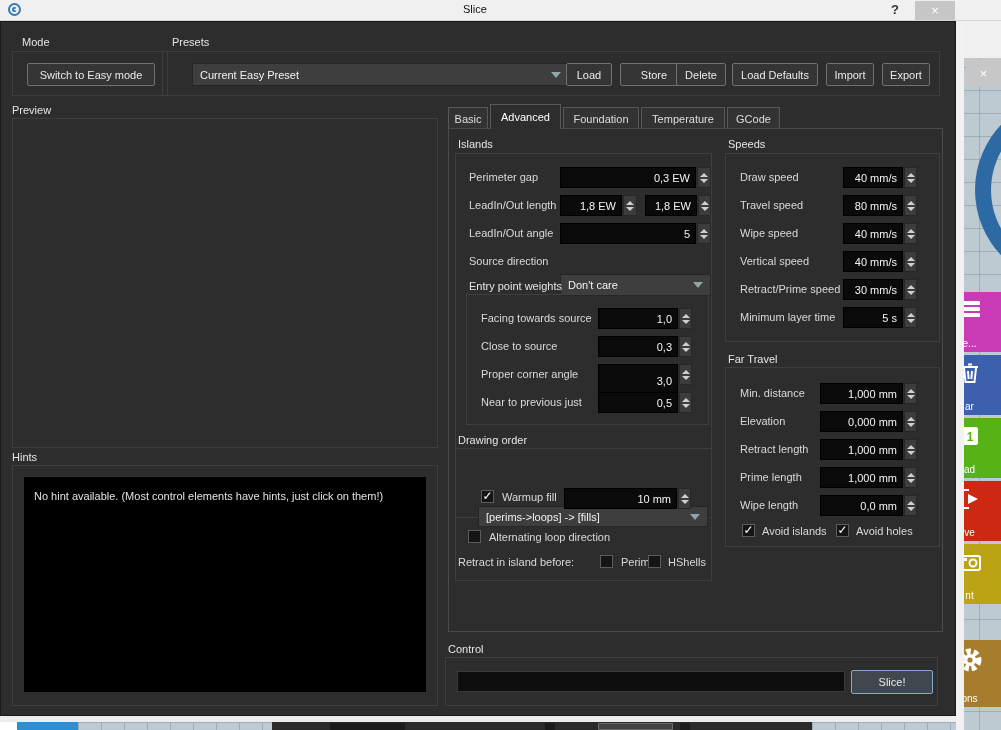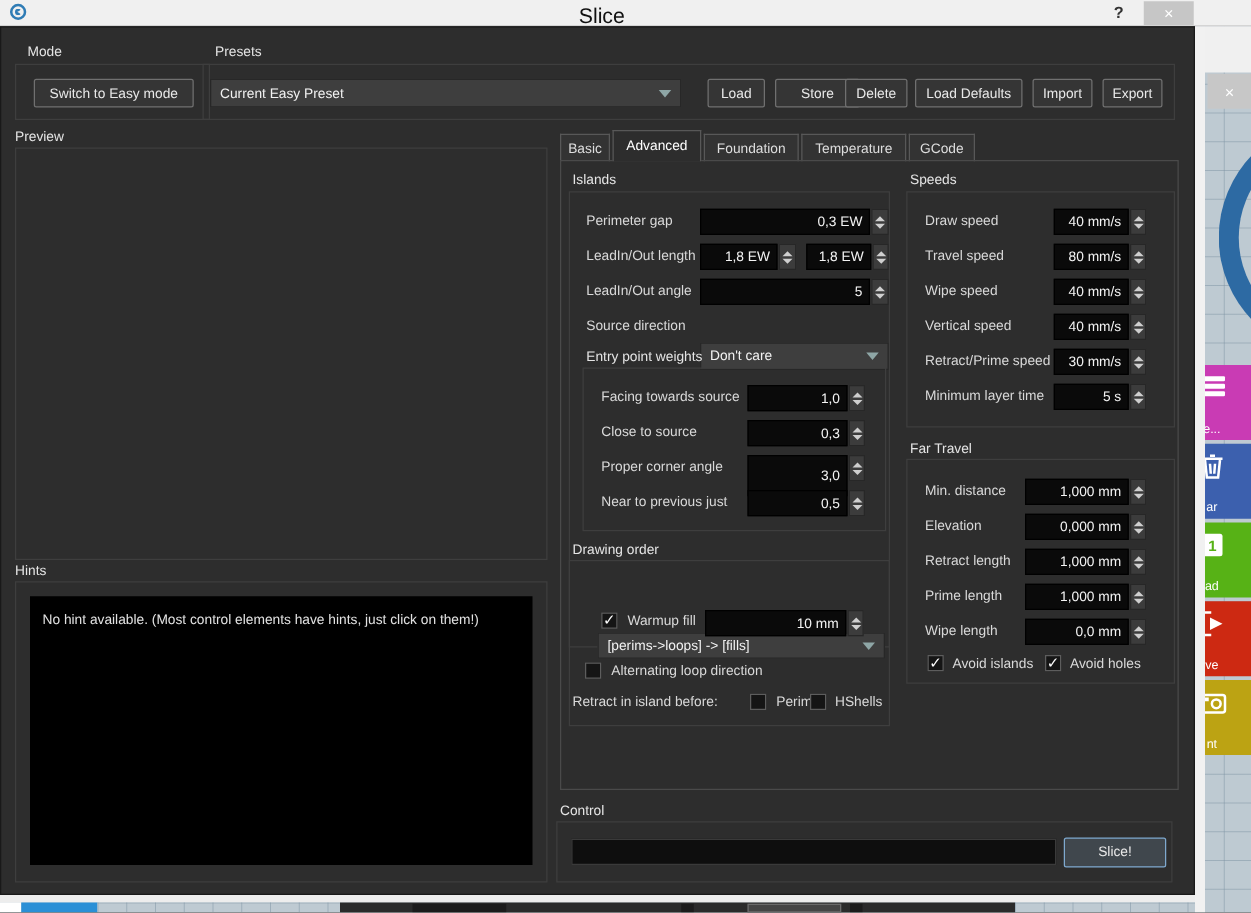--- a/index.html
+++ b/index.html
@@ -96,20 +96,30 @@
   <div class="abs sidebtn" style="left: 938px; top: 544px; width: 63px; height: 60px; background-color: rgb(188, 163, 19);">
     <span>
       <svg width="24" height="22" viewBox="0 0 24 22">
           <rect x="2" y="5" width="20" height="14" rx="2" fill="none" stroke="#fff" stroke-width="2"></rect>
           <circle cx="15" cy="12" r="3.5" fill="none" stroke="#fff" stroke-width="2"></circle>
           <rect x="4" y="7" width="5" height="3" fill="#fff"></rect>
         </svg>
     </span>
     <span>nt</span>
   </div>
+  <div class="abs sidebtn" style="left: 938px; top: 640px; width: 63px; height: 67px; background-color: rgb(166, 125, 44);">
+    <span>
+      <svg width="26" height="26" viewBox="0 0 26 26">
+          <circle cx="13" cy="13" r="8" fill="none" stroke="#fff" stroke-width="7" stroke-dasharray="4.2 2.6"></circle>
+          <circle cx="13" cy="13" r="6" fill="#fff"></circle>
+          <circle cx="13" cy="13" r="2.6" fill="#a67d2c"></circle>
+        </svg>
+    </span>
+    <span>ons</span>
+  </div>
 
   <div class="abs" style="left:956px;top:21px;width:8px;height:709px;background:#f1f1f1"></div>
   <div class="abs" style="left:964px;top:21px;width:37px;height:37px;background:#f0f0f0"></div>
   <div class="abs" style="left:966px;top:59px;width:35px;height:28px;background:#c7c7c7;color:#fff;font-size:13px;display:flex;align-items:center;justify-content:center">
       <span>×</span>
     </div>
 
   <div class="abs" style="left:0;top:716px;width:956px;height:6px;background:#ededed"></div>
   <div class="abs" style="left:0;top:722px;width:17px;height:8px;background:#ffffff"></div>
   <div class="abs" style="left:17px;top:722px;width:61px;height:8px;background:#2a8fd6"></div>
@@ -119,36 +129,36 @@
     <div class="abs" style="left:326px;top:1px;width:75px;height:7px;background:#454545;border:1px solid #6b6b6b"></div>
     <div class="abs" style="left:273px;top:1px;width:10px;height:7px;background:#1c1c1c"></div>
     <div class="abs" style="left:408px;top:1px;width:10px;height:7px;background:#1c1c1c"></div>
   </div>
   <div class="abs grid" style="left:812px;top:722px;width:144px;height:8px"></div>
 
   <div class="abs titlebar" style="left:0;top:0;width:1001px;height:21px">
     <span class="abs" style="left:8px;top:3px;width:13px;height:13px;border:2px solid #2f7cb5;border-radius:50%">
       <span class="abs" style="left:2px;top:2px;width:5px;height:5px;border:2px solid #2f7cb5;border-right-color:transparent;border-radius:50%"></span>
     </span>
-    <span class="abs" style="left:463px;top:3px;font-size:17px;color:#111">Slice</span>
+    <span class="abs" style="left:463px;top:3px;font-size:11px;color:#111">Slice</span>
     <span class="abs" style="left:891px;top:2px;font-size:13px;font-weight:bold;color:#333">?</span>
     <span class="abs" style="left:915px;top:1px;width:40px;height:19px;background:#c6c6c6;color:#fff;font-size:13px;display:flex;align-items:center;justify-content:center">
         <span>×</span>
       </span>
   </div>
 
   <div class="abs dialog" style="left:0;top:21px;width:956px;height:695px"></div>
 
   <span class="abs glabel" style="left:22px;top:36px">Mode</span>
   <div class="abs gbox" style="left:12px;top:51px;width:156px;height:45px"></div>
   <div class="abs btn" style="left:27px;top:63px;width:128px;height:23px">Switch to Easy mode</div>
 
   <span class="abs glabel" style="left:172px;top:36px">Presets</span>
   <div class="abs gbox" style="left:162px;top:51px;width:778px;height:45px"></div>
-  <div class="abs dd" style="left:168px;top:63px;width:377px;height:23px">
+  <div class="abs dd" style="left:192px;top:63px;width:377px;height:23px">
     <span>Current Easy Preset</span>
     <span class="da"></span>
   </div>
   <div class="abs btn" style="left:566px;top:63px;width:46px;height:23px">Load</div>
   <div class="abs btn" style="left:620px;top:63px;width:68px;height:23px">Store</div>
   <div class="abs btn" style="left:676px;top:63px;width:50px;height:23px">Delete</div>
   <div class="abs btn" style="left:732px;top:63px;width:86px;height:23px">Load Defaults</div>
   <div class="abs btn" style="left:826px;top:63px;width:48px;height:23px">Import</div>
   <div class="abs btn" style="left:882px;top:63px;width:48px;height:23px">Export</div>
 

